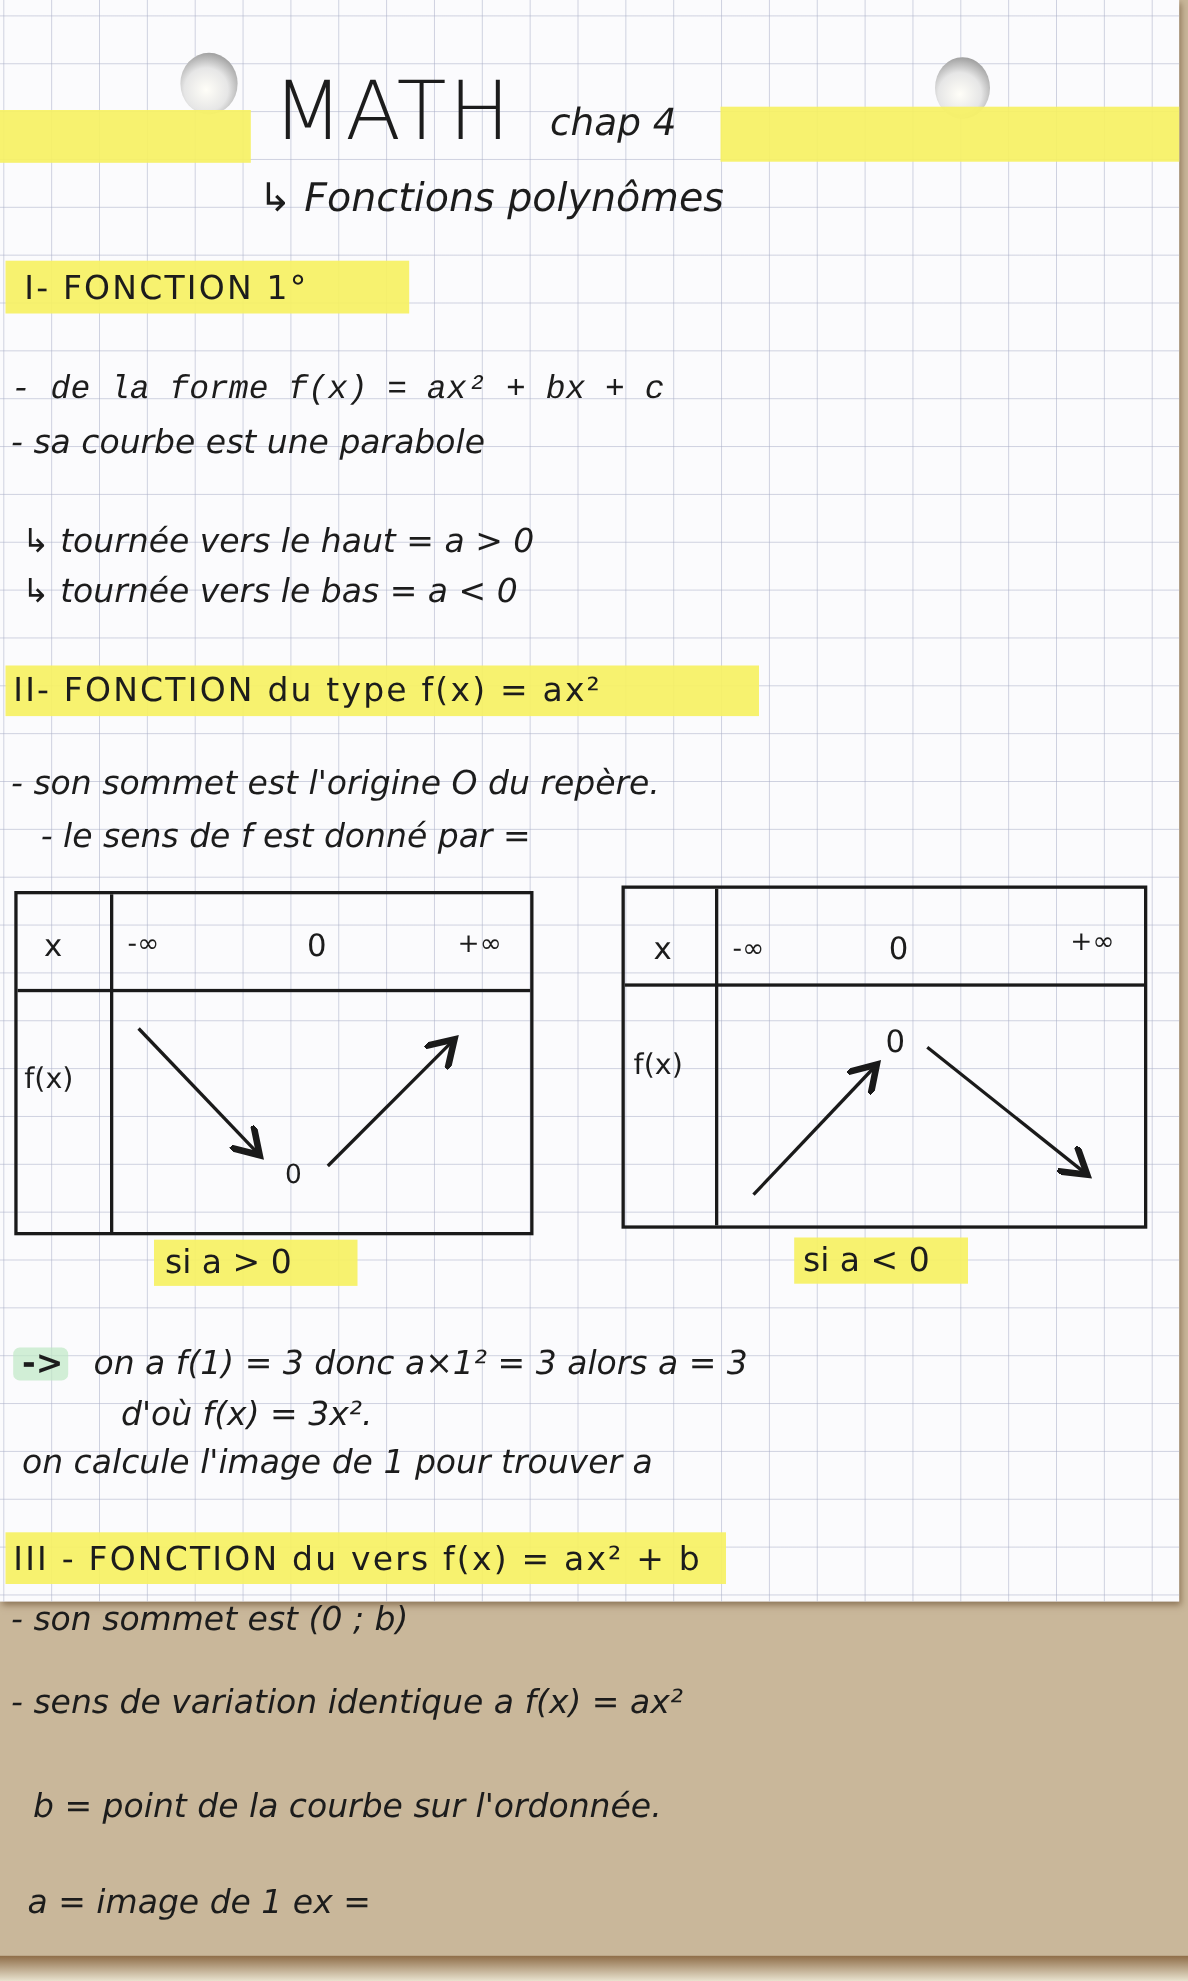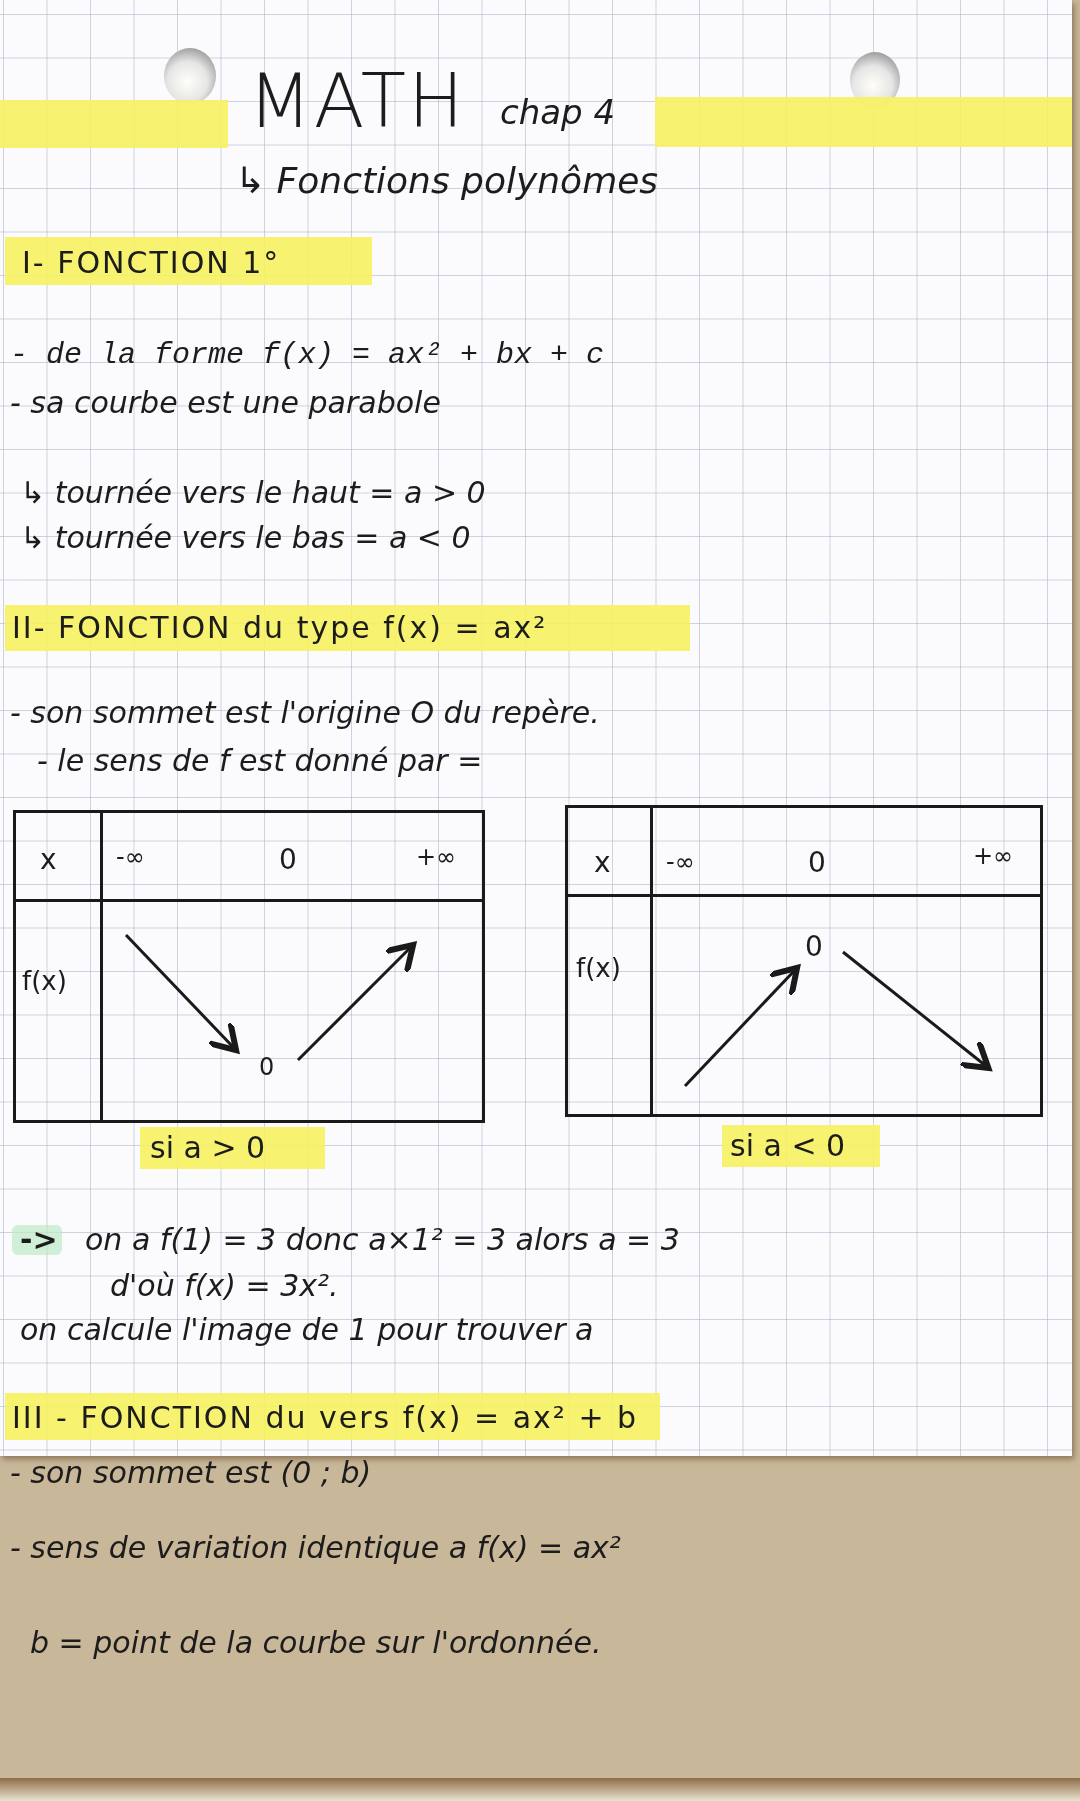--- a/index.html
+++ b/index.html
@@ -99,14 +99,15 @@
   <div class="t body" style="left:20px;top:1222px;font-style:normal;font-weight:bold;">-&gt;</div>
   <div class="t body" style="left:85px;top:1222px;">on a f(1) = 3 donc a×1² = 3 alors a = 3</div>
   <div class="t body" style="left:110px;top:1268px;">d'où f(x) = 3x².</div>
   <div class="t body" style="left:20px;top:1312px;">on calcule l'image de 1 pour trouver a</div>
 
   <div class="hl" style="left:5px;top:1393px;width:655px;height:47px;"></div>
   <div class="t sec" style="left:12px;top:1400px;">III - FONCTION du vers f(x) = ax² + b</div>
   <div class="t body" style="left:10px;top:1415px;margin-top:40px;">- son sommet est (0 ; b)</div>
   <div class="t body" style="left:10px;top:1530px;">- sens de variation identique a f(x) = ax²</div>
   <div class="t body" style="left:30px;top:1625px;">b = point de la courbe sur l'ordonnée.</div>
+  <div class="t body" style="left:25px;top:1712px;">a = image de 1  ex =</div>
 </div>
 <div class="desk"></div>
 
 </body></html>

